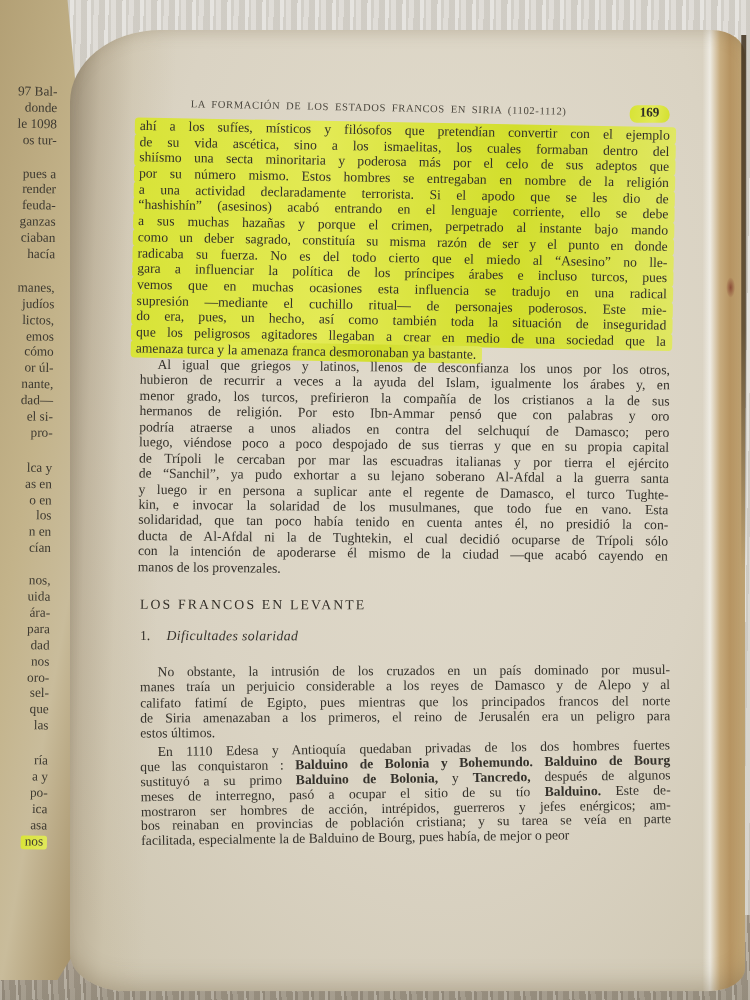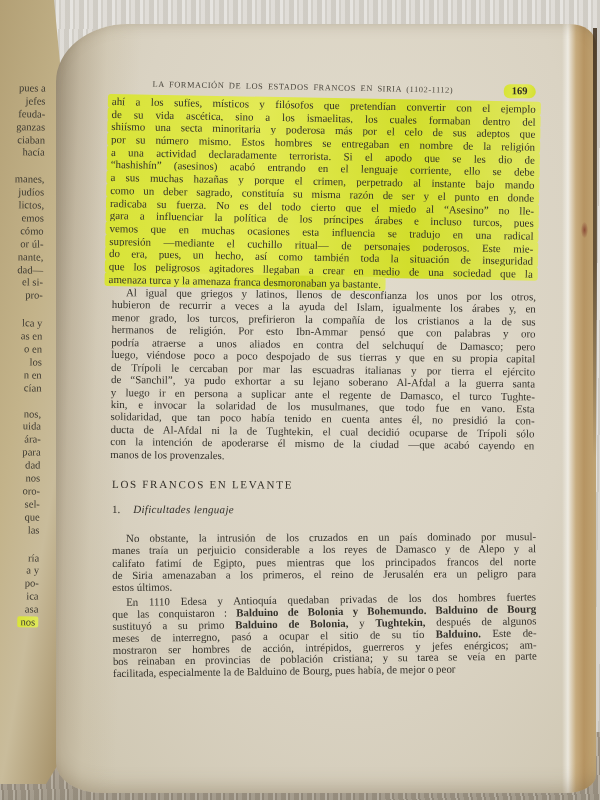--- a/index.html
+++ b/index.html
@@ -105,23 +105,29 @@
   .p4 .line{height:11.9px;}
   .b{font-weight:bold;}
 </style>
 </head>
 <body>
 
 <div class="wood-bottom"></div>
 
 <div class="left-page">
   <div class="left-frags">
+    <div class="frag-group g1">
+      <div class="frag">97 Bal-</div>
+      <div class="frag">donde</div>
+      <div class="frag">le 1098</div>
+      <div class="frag">os tur-</div>
+    </div>
     <div class="frag-group g2">
       <div class="frag">pues a</div>
-      <div class="frag">jefes</div>
+      <div class="frag">render</div>
       <div class="frag">feuda-</div>
       <div class="frag">ganzas</div>
       <div class="frag">ciaban</div>
       <div class="frag">hacía</div>
     </div>
     <div class="frag-group g3">
       <div class="frag">manes,</div>
       <div class="frag">judíos</div>
       <div class="frag">lictos,</div>
       <div class="frag">emos</div>
@@ -205,34 +211,34 @@
     <div class="line">kin, e invocar la solaridad de los musulmanes, que todo fue en vano. Esta</div>
     <div class="line">solidaridad, que tan poco había tenido en cuenta antes él, no presidió la con-</div>
     <div class="line">ducta de Al-Afdal ni la de Tughtekin, el cual decidió ocuparse de Trípoli sólo</div>
     <div class="line">con la intención de apoderarse él mismo de la ciudad —que acabó cayendo en</div>
     <div class="line end">manos de los provenzales.</div>
   </div>
 
   <div class="blk heading">LOS FRANCOS EN LEVANTE</div>
 
   <div class="blk subheading">
-    <span class="num">1.</span><span class="it">Dificultades lenguaje</span>
+    <span class="num">1.</span><span class="it">Dificultades solaridad</span>
   </div>
 
   <div class="blk para p3">
     <div class="line ind">No obstante, la intrusión de los cruzados en un país dominado por musul-</div>
     <div class="line">manes traía un perjuicio considerable a los reyes de Damasco y de Alepo y al</div>
     <div class="line">califato fatimí de Egipto, pues mientras que los principados francos del norte</div>
     <div class="line">de Siria amenazaban a los primeros, el reino de Jerusalén era un peligro para</div>
     <div class="line end">estos últimos.</div>
   </div>
 
   <div class="blk para p4">
     <div class="line ind">En 1110 Edesa y Antioquía quedaban privadas de los dos hombres fuertes</div>
     <div class="line"><span>que las conquistaron : </span><span class="b">Balduino de Bolonia y Bohemundo. Balduino de Bourg</span></div>
-    <div class="line"><span>sustituyó a su primo </span><span class="b">Balduino de Bolonia,</span><span> y </span><span class="b">Tughtekin,</span><span> después de algunos</span></div>
+    <div class="line"><span>sustituyó a su primo </span><span class="b">Balduino de Bolonia,</span><span> y </span><span class="b">Tancredo,</span><span> después de algunos</span></div>
     <div class="line"><span>meses de interregno, pasó a ocupar el sitio de su tío </span><span class="b">Balduino.</span><span> Este de-</span></div>
     <div class="line">mostraron ser hombres de acción, intrépidos, guerreros y jefes enérgicos; am-</div>
     <div class="line">bos reinaban en provincias de población cristiana; y su tarea se veía en parte</div>
     <div class="line end">facilitada, especialmente la de Balduino de Bourg, pues había, de mejor o peor</div>
   </div>
 
 </div>
 
 </body></html>

